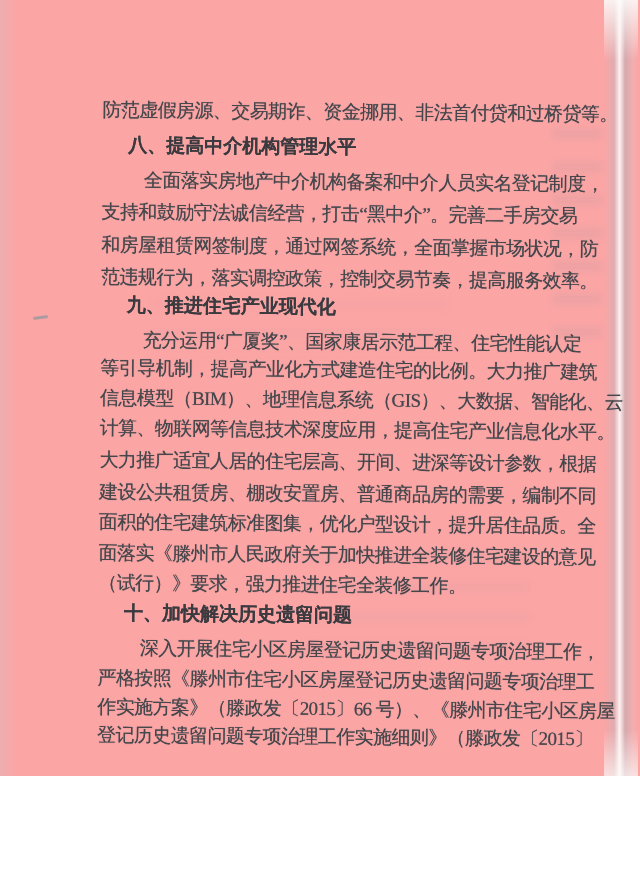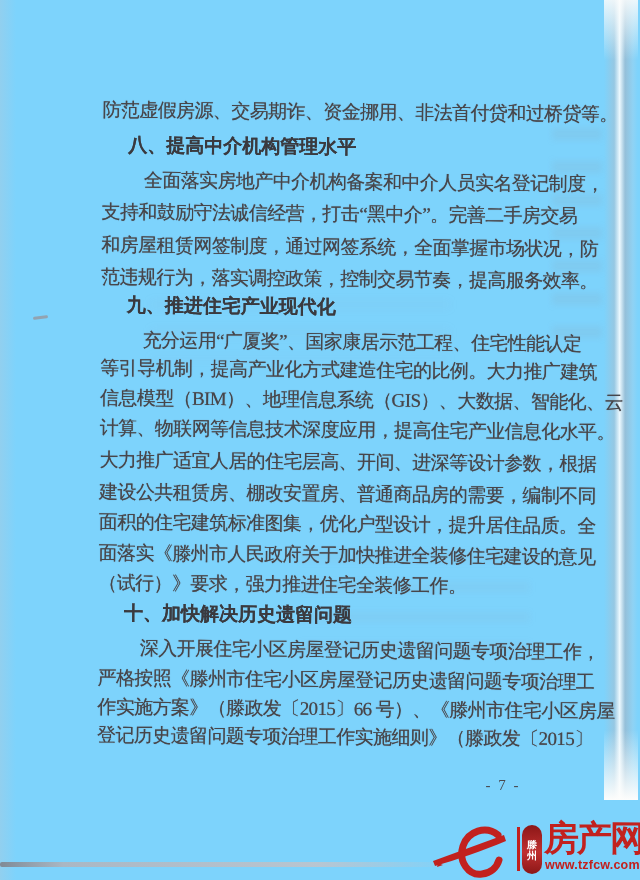--- a/index.html
+++ b/index.html
@@ -1,16 +1,16 @@
 <!DOCTYPE html>
 <html><head>
 <meta charset="utf-8">
 <style>
   html,body{margin:0;padding:0;background:#ffffff;}
-  .page{position:relative;width:640px;height:880px;background:#7dd3fc;overflow:hidden;
+  .page{position:relative;width:640px;height:776px;background:#fca5a5;overflow:hidden;
         font-family:"Liberation Serif",serif;}
   
   .edge-left{position:absolute;left:0;top:0;width:16px;height:880px;
     background:linear-gradient(90deg,rgba(198,198,205,.28),rgba(255,255,255,0));}
   .edge-right{position:absolute;left:604px;top:0;width:34px;height:800px;
     background:
       linear-gradient(0deg,#fdfdfc 0,rgba(253,253,252,0) 70px),
       linear-gradient(180deg,rgba(253,253,252,.85),rgba(253,253,252,0) 60px),
       linear-gradient(90deg,rgba(190,190,197,0) 0,rgba(184,184,192,.42) 30%,rgba(255,255,255,.85) 46%,rgba(172,172,182,.5) 62%,rgba(208,208,215,.22) 85%,rgba(255,255,255,0) 100%);}
   .edge-bottom{position:absolute;left:0;top:862px;width:452px;height:5px;border-radius:2px;opacity:.85;

